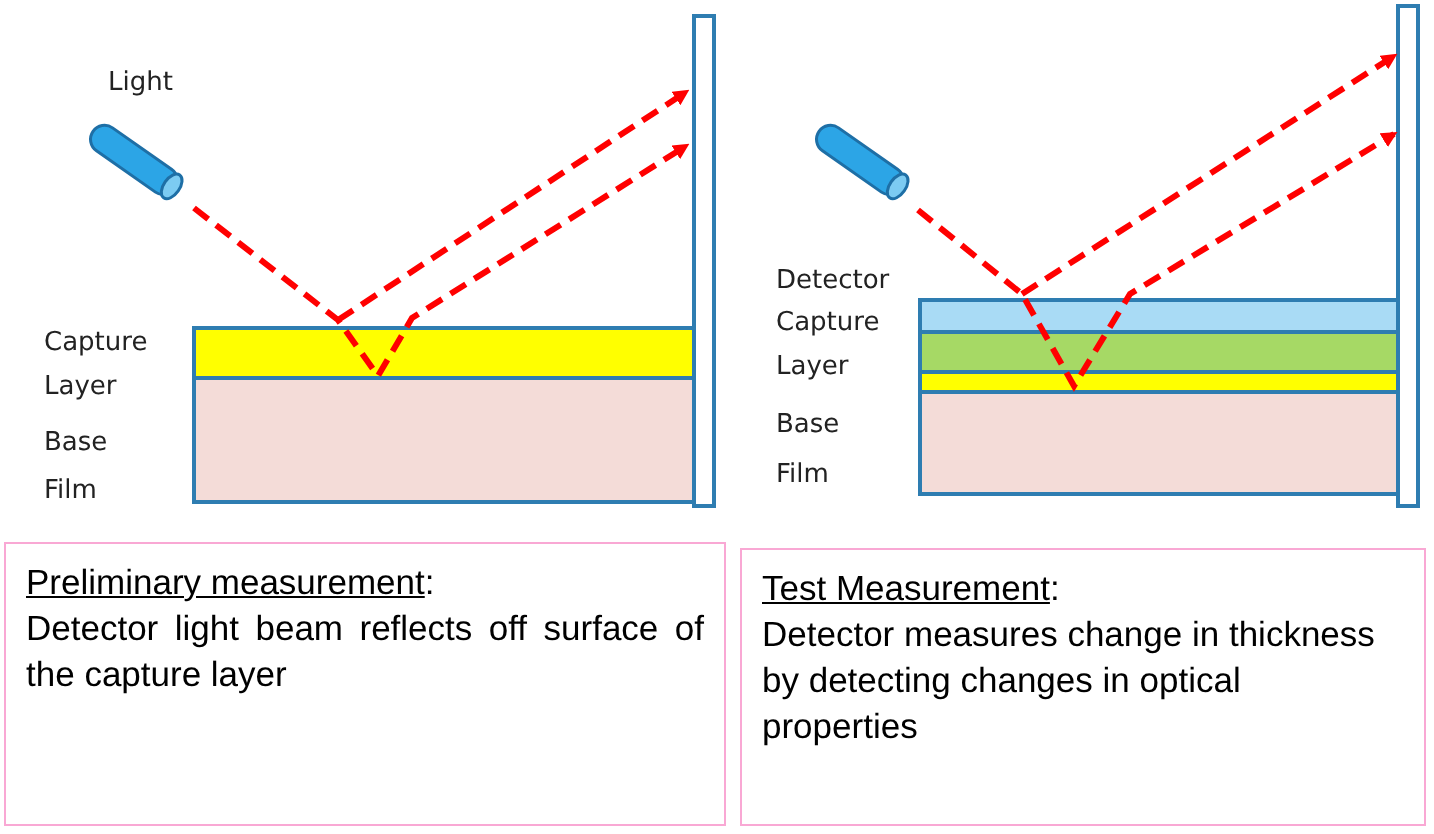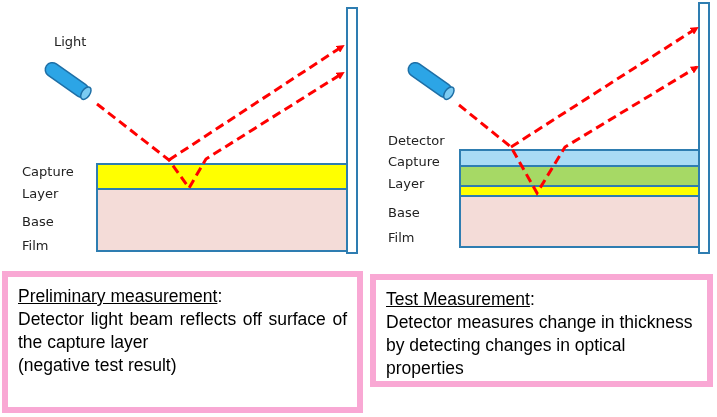--- a/index.html
+++ b/index.html
@@ -1,19 +1,19 @@
 <!DOCTYPE html>
 <html><head>
 <meta charset="utf-8">
 <style>
   html,body{margin:0;padding:0;background:#ffffff;}
   body{width:717px;height:417px;position:relative;overflow:hidden;font-family:"DejaVu Sans",sans-serif;}
   svg{position:absolute;left:0;top:0;}
   .lbl{position:absolute;font-family:"DejaVu Sans",sans-serif;font-size:13px;color:#222;}
-  .box{position:absolute;border:6px solid #f9a8d4;background:#fff;box-sizing:border-box;
+  .box{position:absolute;border:1px solid #f9a8d4;background:#fff;box-sizing:border-box;
        font-family:"Liberation Sans",sans-serif;font-size:17.5px;line-height:23px;color:#000;padding:8px 10px 0 10px;}
   .box .ttl{text-decoration:underline;}
   .box p{margin:0;}
   .justify{text-align:justify;text-align-last:left;}
 </style>
 </head>
 <body>
 
 <svg width="717" height="270" viewBox="0 0 717 270">
   <defs>
@@ -63,18 +63,17 @@
 
 <div class="lbl" style="left:388px;top:133px;">Detector</div>
 <div class="lbl" style="left:388px;top:154px;">Capture</div>
 <div class="lbl" style="left:388px;top:176px;">Layer</div>
 <div class="lbl" style="left:388px;top:205px;">Base</div>
 <div class="lbl" style="left:388px;top:230px;">Film</div>
 
 <div class="box" style="left:2px;top:271px;width:361px;height:142px;">
   <p><span class="ttl">Preliminary measurement</span><span>:</span></p>
   <p class="justify">Detector light beam reflects off surface of the capture layer</p>
-  <p>(negative test result)</p>
 </div>
-<div class="box" style="left:370px;top:274px;width:343px;height:113px;">
+<div class="box" style="left:370px;top:274px;width:343px;height:139px;">
   <p><span class="ttl">Test Measurement</span><span>:</span></p>
   <p>Detector measures change in thickness by detecting changes in optical properties</p>
 </div>
 
 </body></html>

